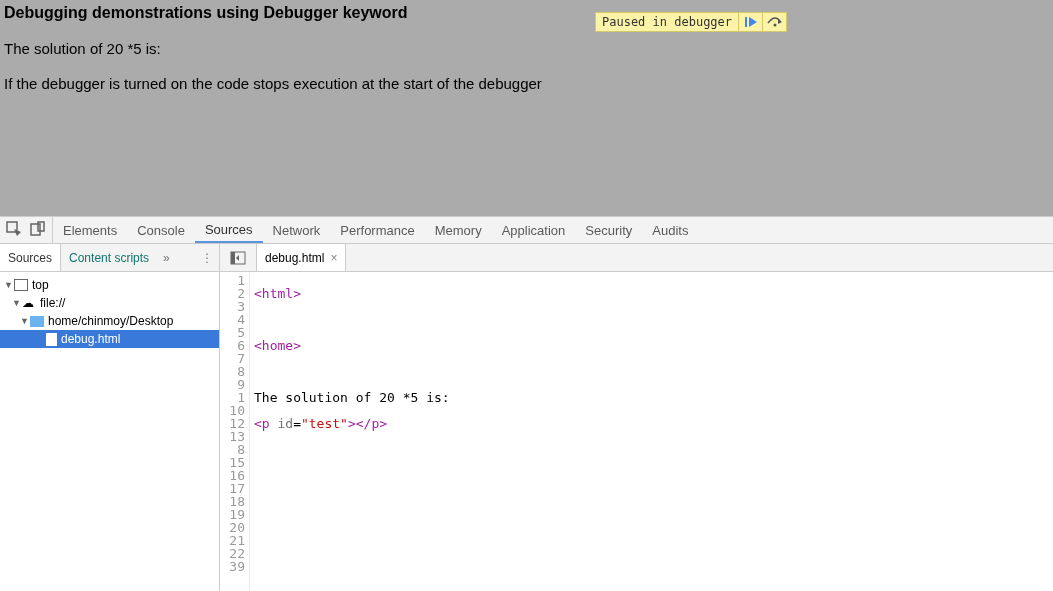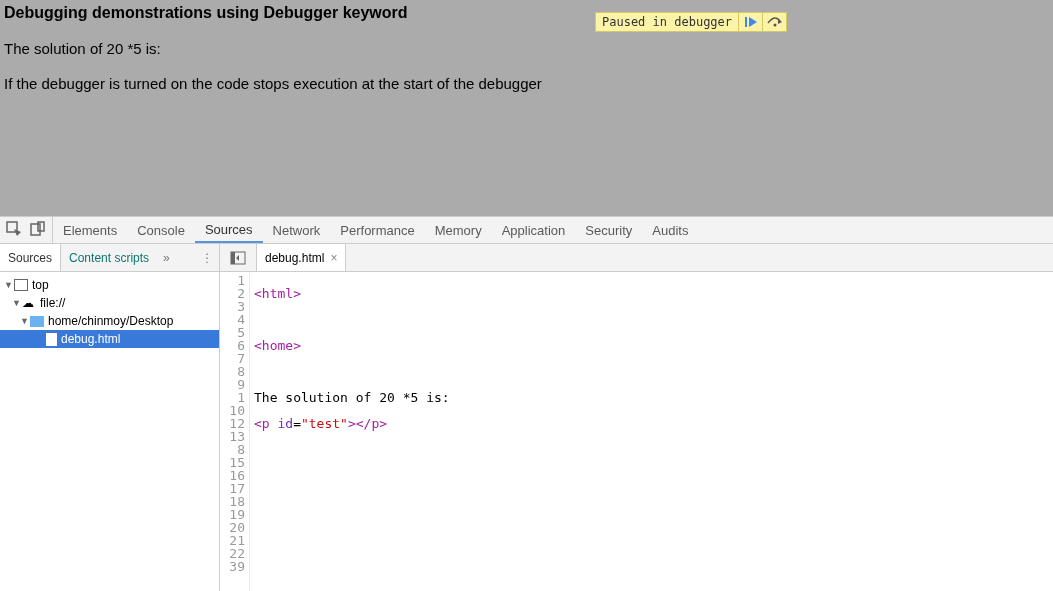--- a/index.html
+++ b/index.html
@@ -230,21 +230,21 @@
     .gutter div { height: 13px; }
     .code-lines {
       flex: 1;
       padding-left: 4px;
       padding-top: 2px;
       white-space: pre;
       color: #000;
     }
     .code-lines > div { height: 13px; }
     .code-lines .tag { color: #a31fa3; }
-    .code-lines .attr { color: #6d28d9; }
+    .code-lines .attr { color: #737373; }
     .code-lines .str { color: #c41010; }
   </style>
 </head>
 <body>
 
 <div class="page-content">
   <h4>Debugging demonstrations using Debugger keyword</h4>
   <p>The solution of 20 *5 is:</p>
   <p>If the debugger is turned on the code stops execution at the start of the debugger</p>
 

